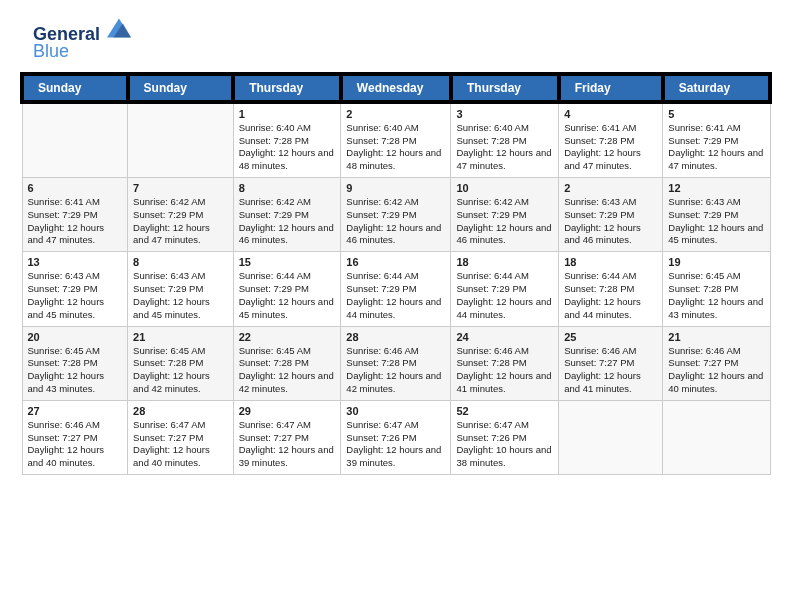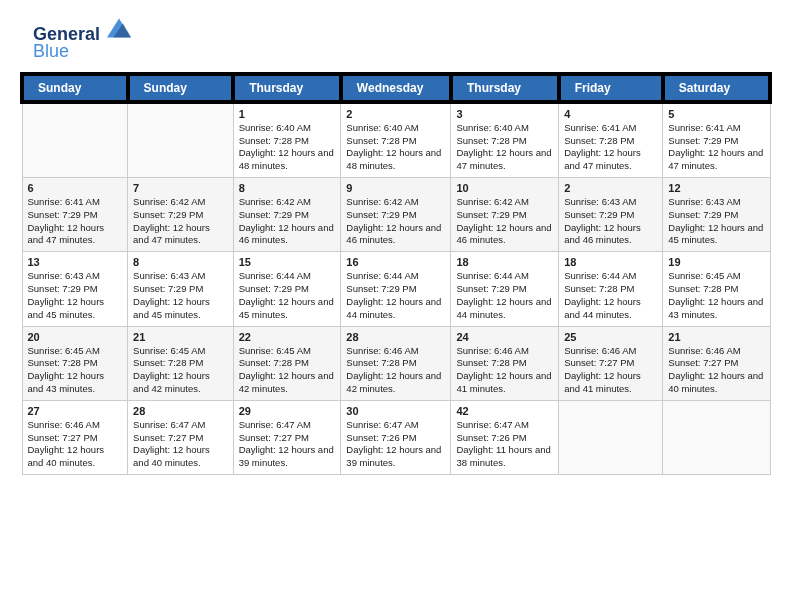--- a/index.html
+++ b/index.html
@@ -379,25 +379,25 @@
           </td>
           <td>
             <span class="day-number">30</span>
         <div class="day-info">
           <span>Sunrise: 6:47 AM</span><br>
           <span>Sunset: 7:26 PM</span><br>
           <span>Daylight: 12 hours and 39 minutes.</span>
         </div>
           </td>
           <td>
-            <span class="day-number">42</span>
+            <span class="day-number">52</span>
         <div class="day-info">
           <span>Sunrise: 6:47 AM</span><br>
           <span>Sunset: 7:26 PM</span><br>
-          <span>Daylight: 11 hours and 38 minutes.</span>
+          <span>Daylight: 10 hours and 38 minutes.</span>
         </div>
           </td>
           <td class="empty-cell"></td>
           <td class="empty-cell"></td>
         </tr>
       </tbody>
   </table>
 </div>
 
 </body></html>

